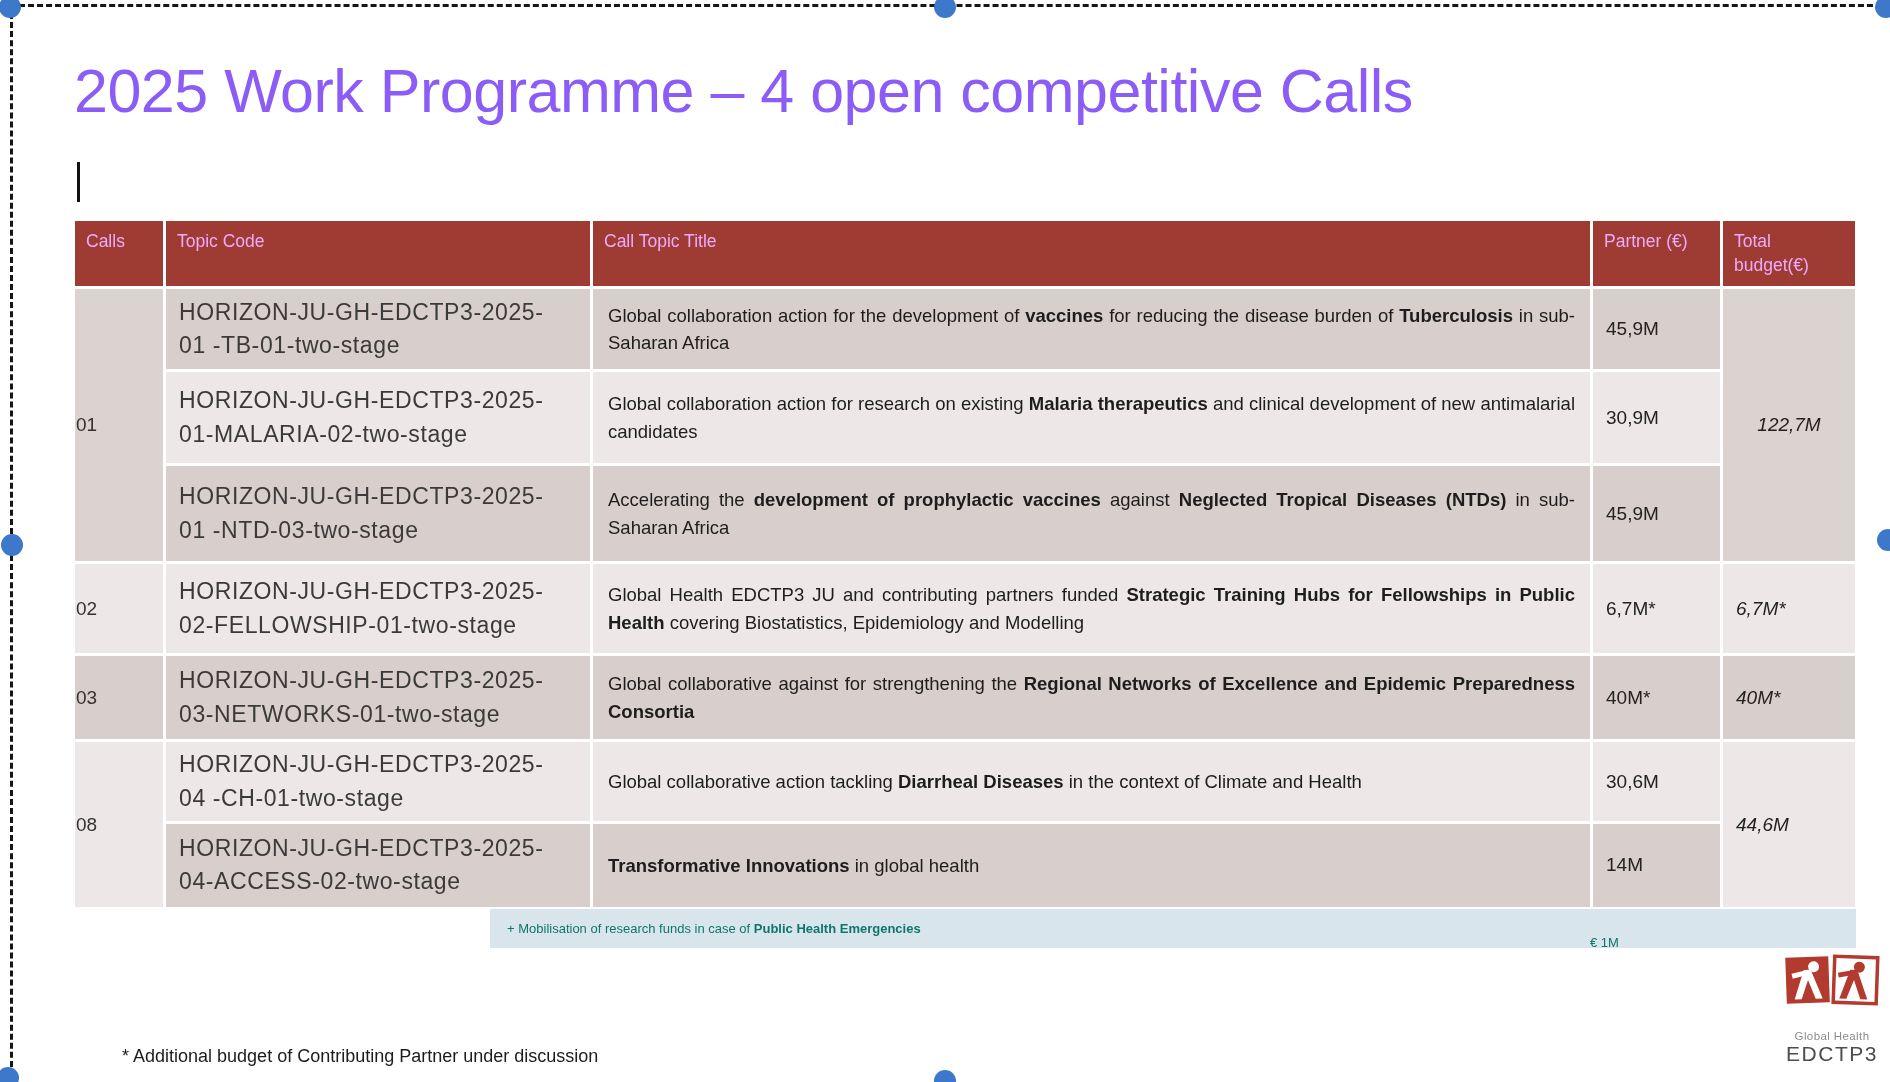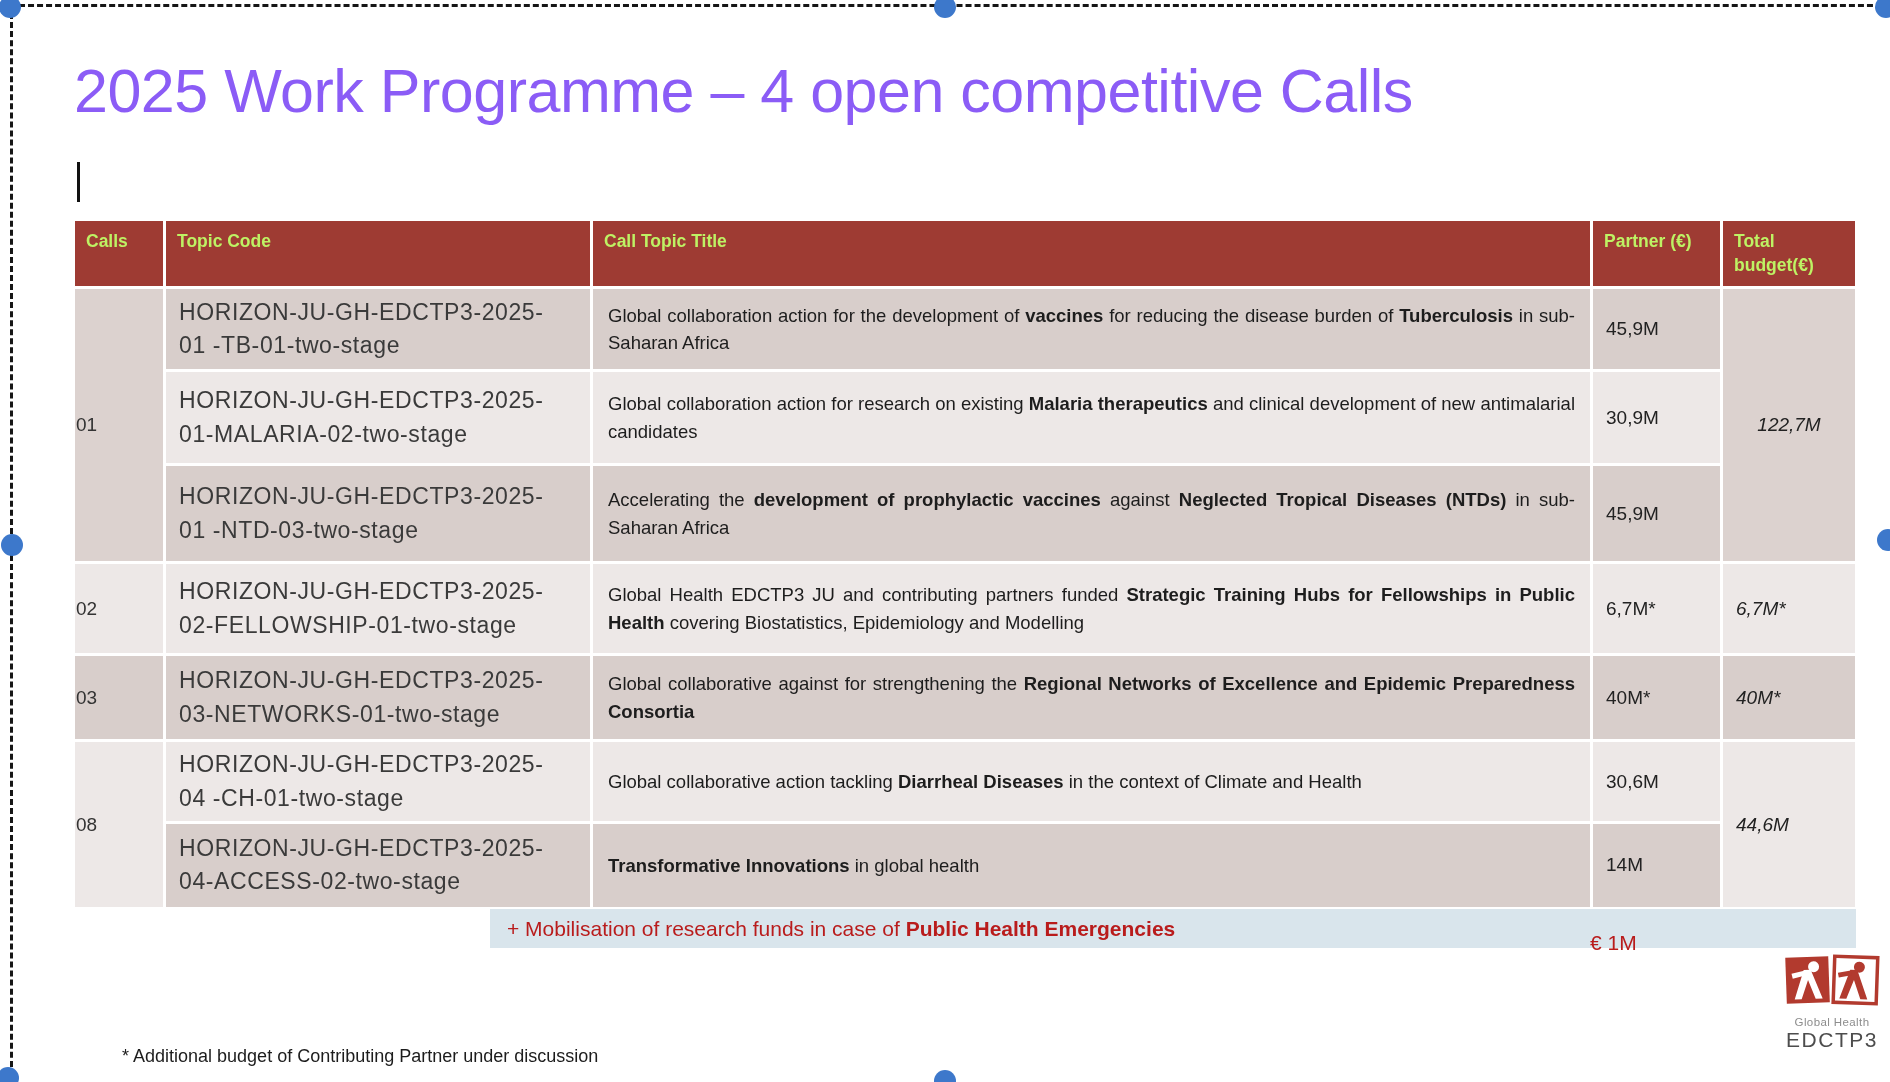--- a/index.html
+++ b/index.html
@@ -26,21 +26,21 @@
   .text-cursor{
     position:absolute;left:77px;top:162px;width:3px;height:40px;background:#111;
   }
   
   table.calls-table{
     position:absolute;left:72px;top:218px;width:1783px;
     border-collapse:collapse;table-layout:fixed;
   }
   .calls-table th,.calls-table td{border:3px solid #ffffff;box-sizing:border-box;}
   .calls-table th{
-    background:#9E3B33;color:#bef264;font-size:17.5px;font-weight:700;
+    background:#9E3B33;color:#f0abfc;font-size:17.5px;font-weight:400;
     text-align:left;vertical-align:top;padding:9px 11px;line-height:1.35;
   }
   td.cell-calls{font-size:19px;color:#333;text-align:left;vertical-align:middle;}
   td.cell-code{
     font-size:23px;color:#3a3a3a;letter-spacing:0.6px;padding:6px 13px;
     vertical-align:middle;white-space:pre-line;line-height:1.45;
   }
   td.cell-title{
     font-size:18.5px;color:#1d1d1d;padding:6px 15px;vertical-align:middle;
     text-align:justify;line-height:1.5;
@@ -51,31 +51,31 @@
   .bg-dark{background:#D8CECB;}
   .bg-light{background:#EDE8E7;}
   .bg-mid{background:#DCD2CF;}
   tr.h-hdr{height:65px;} tr.h-r1{height:83px;} tr.h-r2{height:94px;}
   tr.h-r3{height:98px;} tr.h-r4{height:92px;} tr.h-r5{height:86px;}
   tr.h-r6{height:71px;} tr.h-r7{height:86px;}
   
   .banner{
     position:absolute;left:490px;top:909px;width:1366px;height:39px;
     background:#D9E5EC;display:flex;align-items:center;
-    font-size:21px;color:#b91c1c;
+    font-size:13px;color:#0f766e;
   }
   .banner .banner-text{padding-left:17px;}
   .banner .banner-amount{position:absolute;left:1100px;margin-top:28px;}
   
   .footnote{
     position:absolute;left:122px;top:1046px;font-size:18px;color:#1c1c1c;
   }
   
   .logo{position:absolute;left:1780px;top:952px;width:104px;text-align:center;}
-  .logo .logo-line1{font-size:11.5px;color:#8d8d8d;letter-spacing:0.4px;margin-top:2px;}
+  .logo .logo-line1{font-size:11.5px;color:#8d8d8d;letter-spacing:0.4px;margin-top:16px;}
   .logo .logo-line2{font-size:21px;color:#4d4d4d;letter-spacing:1.5px;}
   .bold{font-weight:700;}
 </style>
 </head>
 <body>
 
 <div class="sel-frame"></div>
 <div class="handle" style="left:-1px;top:-4px;"></div>
 <div class="handle" style="left:934px;top:-4px;"></div>
 <div class="handle" style="left:1875px;top:-4px;"></div>

